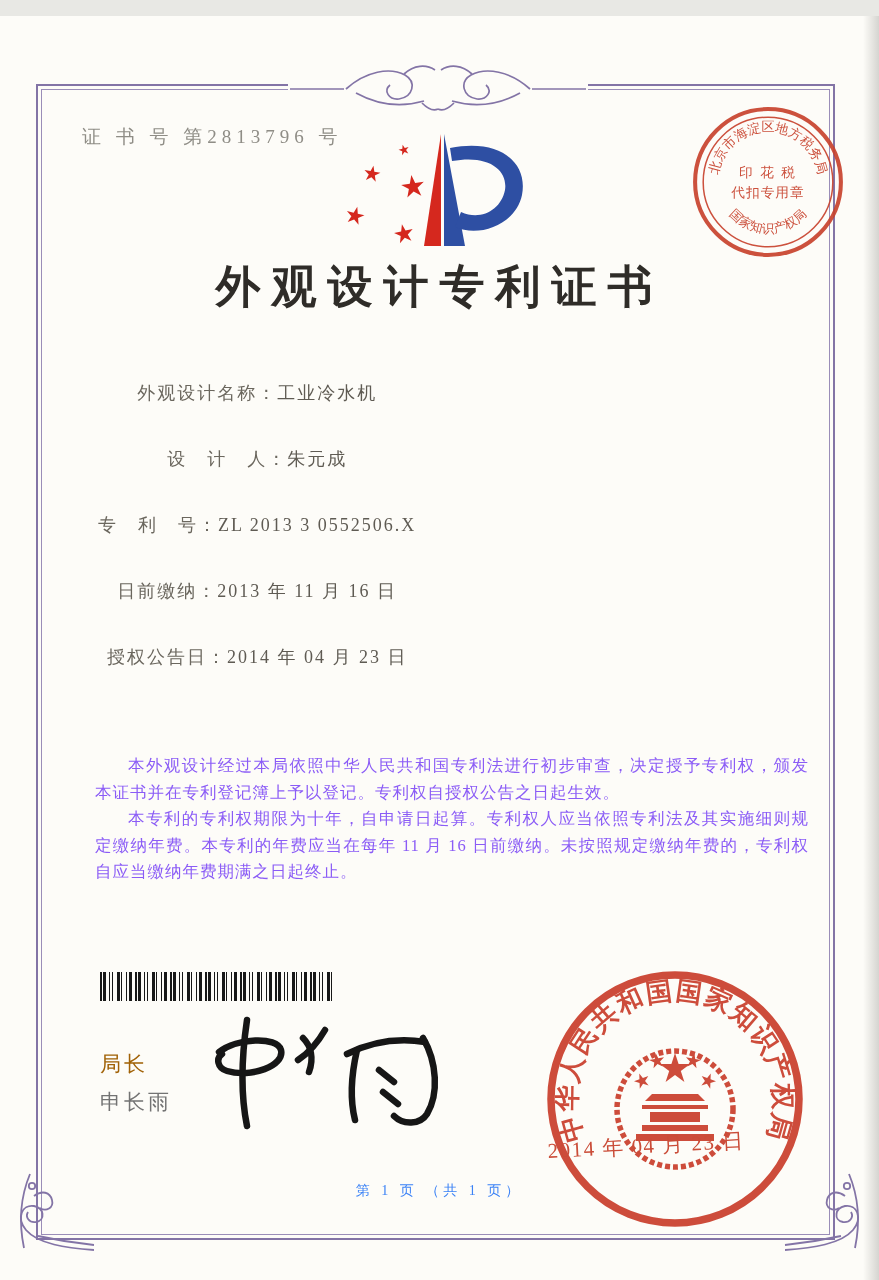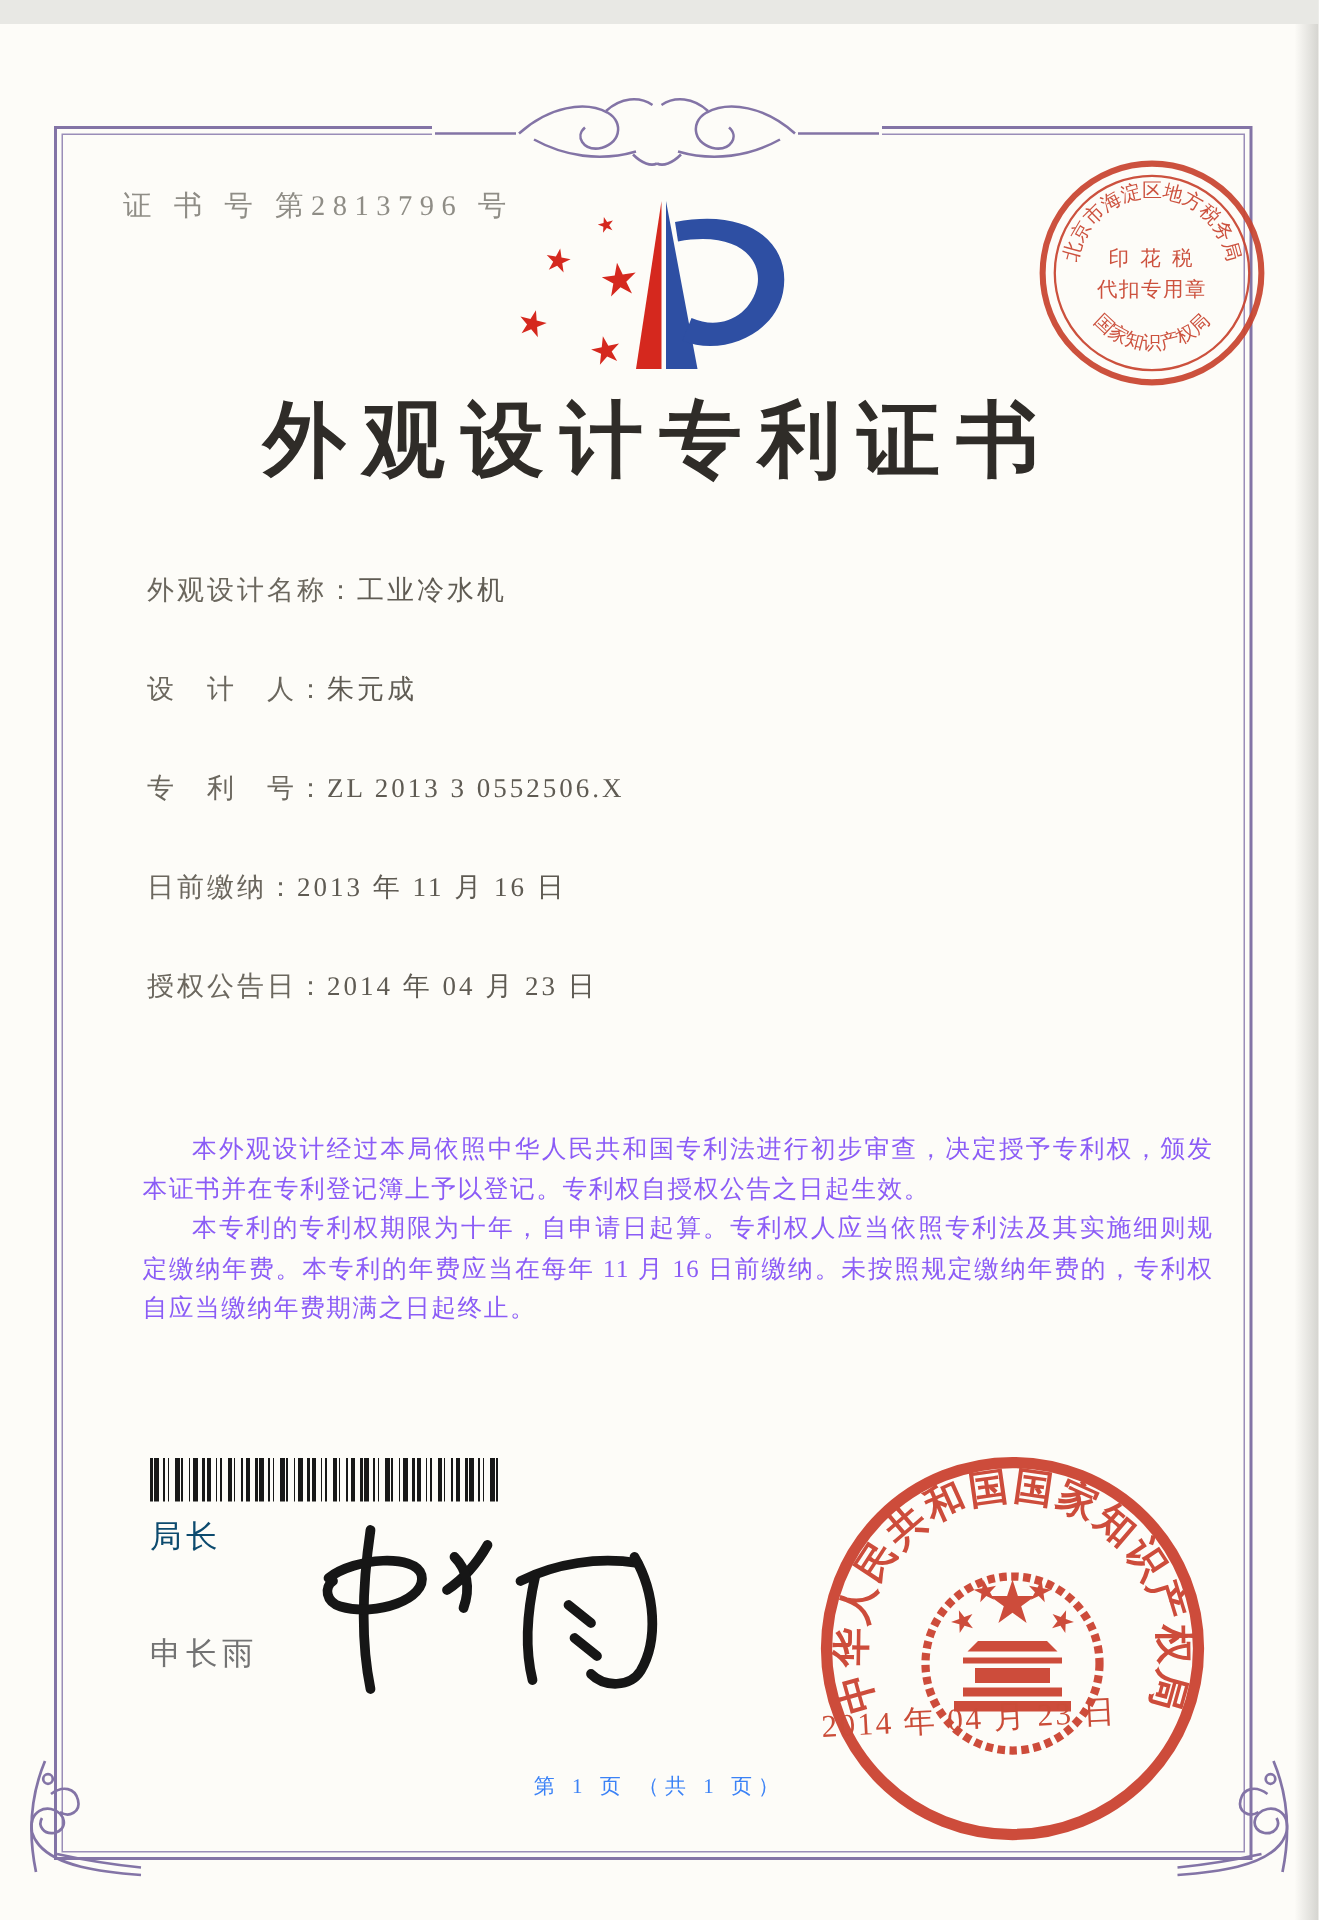--- a/index.html
+++ b/index.html
@@ -20,36 +20,36 @@
   .edge-right{position:absolute;top:0;right:0;width:16px;height:100%;
     background:linear-gradient(90deg,rgba(0,0,0,0),rgba(110,110,105,.28));z-index:6;}
   .edge-bottom{position:absolute;left:0;bottom:0;width:100%;height:12px;
     background:linear-gradient(180deg,rgba(0,0,0,0),rgba(110,110,105,.22));z-index:6;}
   
   .content{position:absolute;inset:0;z-index:3;}
   .cert-no{position:absolute;left:82px;top:108px;font-size:19px;
     letter-spacing:5px;color:#8f8d86;}
   .logo{position:absolute;left:340px;top:116px;width:215px;height:120px;}
   .title{position:absolute;left:0;top:241px;width:879px;text-align:center;
-    font-size:55px;font-weight:700;letter-spacing:11px;color:#2f2c28;}
+    font-size:45px;font-weight:700;letter-spacing:11px;color:#2f2c28;}
   .fields{position:absolute;left:98px;top:364px;}
   .field-row{height:26px;line-height:26px;margin-bottom:40px;font-size:18px;
-    letter-spacing:2px;color:#6b675e;}
+    letter-spacing:2px;color:#6b675e;text-align:center;}
   .field-row .val{color:#5f5b53;}
   .paras{position:absolute;left:95px;top:737px;width:714px;font-size:16.5px;
     line-height:26.5px;color:#8b5cf6;letter-spacing:1px;text-align:justify;}
   .paras p{margin:0;text-indent:2em;}
   .barcode{position:absolute;left:100px;top:956px;width:233px;height:29px;
     background:repeating-linear-gradient(90deg,
       #181818 0 2px,#fdfcf8 2px 3px,#181818 3px 6px,#fdfcf8 6px 9px,
       #181818 9px 10px,#fdfcf8 10px 12px,#181818 12px 13px,#fdfcf8 13px 17px,
       #181818 17px 20px,#fdfcf8 20px 21px,#181818 21px 22px,#fdfcf8 22px 26px,
       #181818 26px 27px,#fdfcf8 27px 29px,#181818 29px 32px,#fdfcf8 32px 35px);}
-  .director-title{position:absolute;left:100px;top:994px;font-size:21px;
-    letter-spacing:3px;color:#0c4a6e;}
+  .director-title{position:absolute;left:100px;top:1034px;font-size:21px;
+    letter-spacing:3px;color:#a16207;}
   .director-name{position:absolute;left:100px;top:1072px;font-size:21px;
     letter-spacing:3px;color:#737373;}
   .signature{position:absolute;left:195px;top:998px;width:280px;height:118px;}
   .tax-seal{position:absolute;left:688px;top:86px;width:160px;height:160px;
     opacity:.92;}
   .office-seal{position:absolute;left:538px;top:946px;width:274px;height:274px;
     opacity:.95;z-index:4;}
   .footer{position:absolute;left:0;top:1166px;width:879px;text-align:center;
     font-size:14px;letter-spacing:4px;color:#3b82f6;z-index:3;}
   svg text{font-family:"Liberation Serif","DejaVu Serif",serif;}

